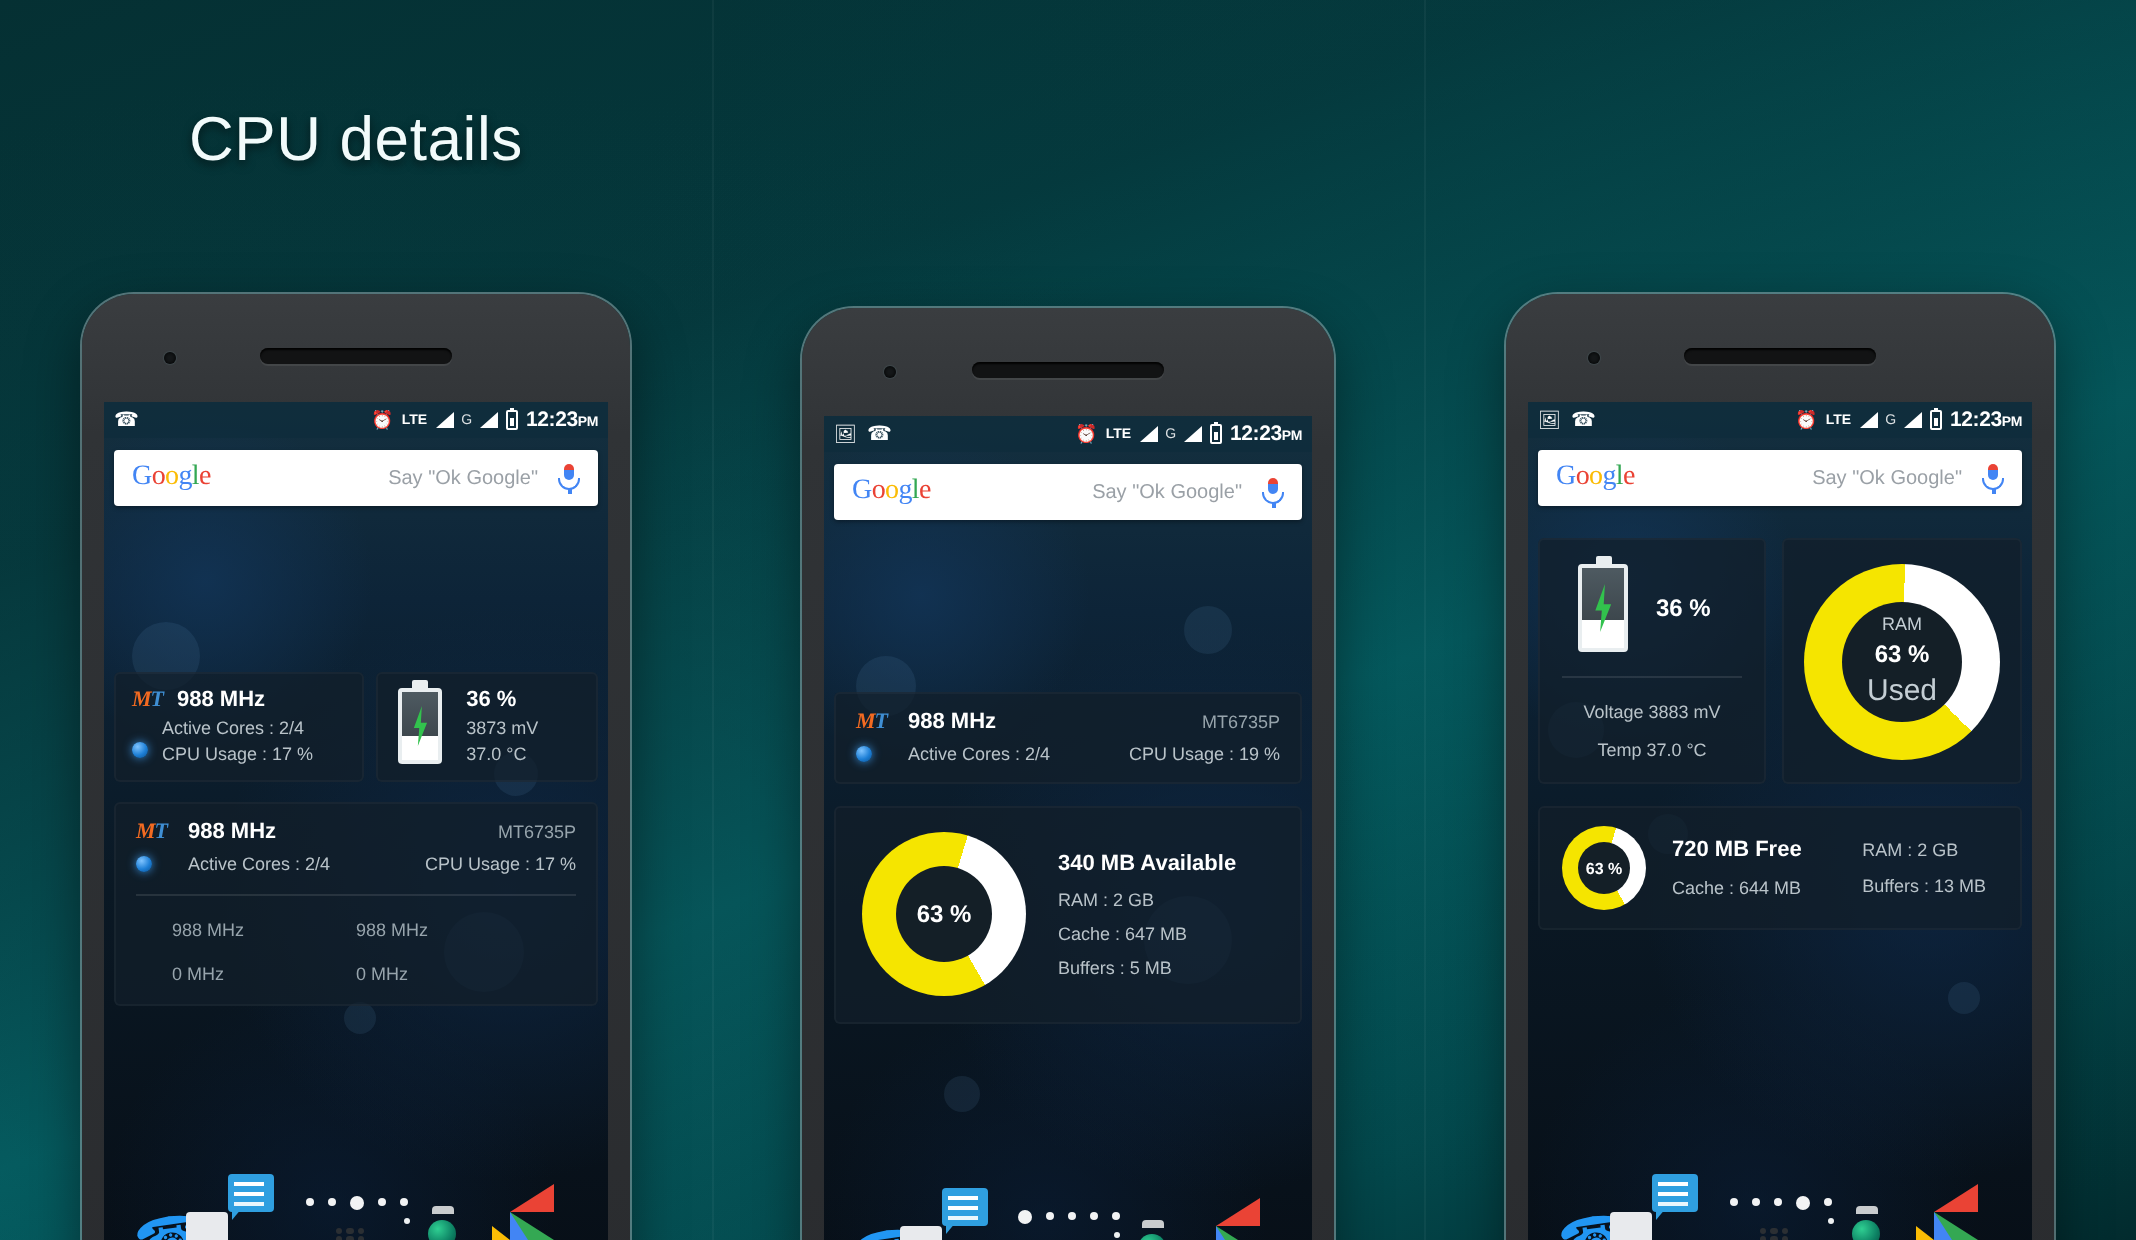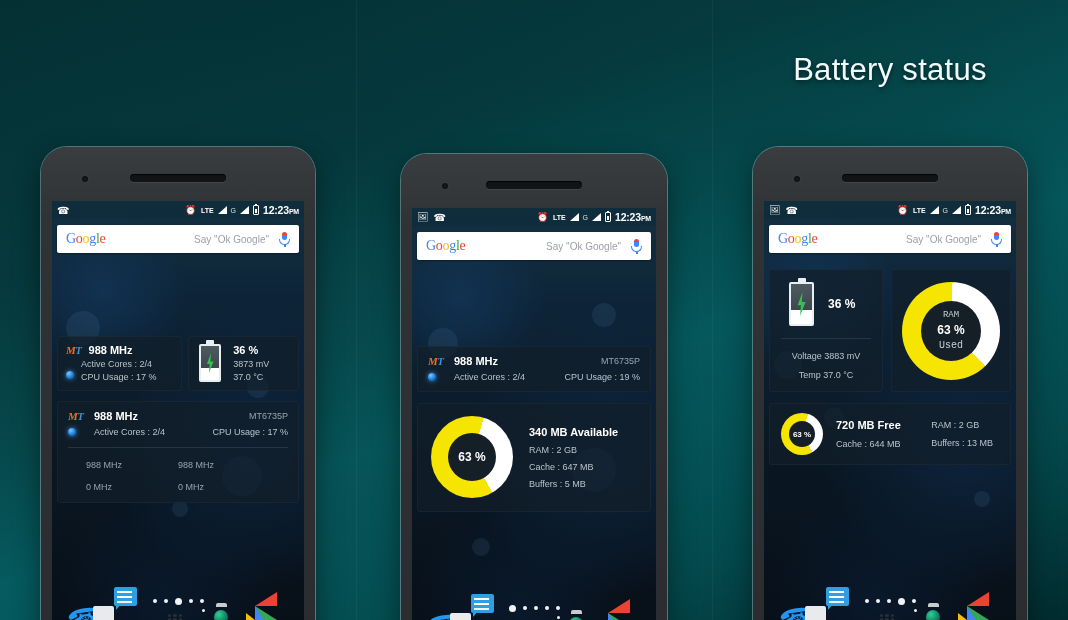--- a/index.html
+++ b/index.html
@@ -137,21 +137,21 @@
                background:linear-gradient(180deg,#4e5a61 0%,#3d474d 100%); }
   .bolt{ position:absolute; left:50%; top:50%; transform:translate(-50%,-50%);
          width:10px; height:20px; background:#32c24d;
          clip-path: polygon(58% 0%, 18% 55%, 45% 55%, 38% 100%, 84% 42%, 53% 42%); }
 
   
   .donut { position:relative; border-radius:50%; display:flex; align-items:center; justify-content:center; }
   .donut .hole { position:absolute; border-radius:50%; background:#141f27; display:flex;
                  flex-direction:column; align-items:center; justify-content:center; }
   .donut .pct { color:#ffffff; font-weight:700; }
-  .donut .lbl { color:#c4ced4;font-family:Liberation Mono, monospace; }
+  .donut .lbl { color:#c4ced4; }
 
   
   .dots { position:absolute; left:0; right:0; bottom:44px; display:flex; justify-content:center; gap:7px; }
   .dots i { width:4px;height:4px;border-radius:50%;background:#ffffff; opacity:0.95; display:block;}
   .dots i.active{ width:7px;height:7px; margin:-1.5px 0;}
   .dock { position:absolute; left:0; right:0; bottom:5px; height:38px;
           display:flex; align-items:center; justify-content:space-around; padding:0 8px; }
   .app { width:34px; height:34px; position:relative; }
 
   
@@ -183,20 +183,21 @@
   .ic-play .t2{left:0;bottom:0;border-width:0 0 14.5px 22px;border-color:transparent transparent #ea4335 transparent;}
   .ic-play .t3{left:0;top:0;border-width:14.5px 0 14.5px 9px;border-color:transparent transparent transparent #4285f4;}
   .ic-play .t4{right:0;top:7px;border-width:7.5px 0 7.5px 9px;border-color:transparent transparent transparent #fbbc05;}
 </style>
 </head>
 <body>
 
 <div class="panels">
 
   <div class="panel">
+    <div class="panel-title">CPU details</div>
 
     <div class="phone">
       <div class="cam"></div>
       <div class="speaker"></div>
 
       <div class="screen">
         <div class="bokeh" style="width:34px;height:34px;left:14px;top:110px;"></div>
         <div class="bokeh" style="width:22px;height:22px;left:195px;top:175px;"></div>
         <div class="bokeh" style="width:40px;height:40px;left:170px;top:255px;"></div>
         <div class="bokeh" style="width:16px;height:16px;left:120px;top:300px;"></div>
@@ -397,21 +398,20 @@
           <span class="app"><span class="ic-msg"><span class="back"></span><span class="front"></span><span class="tail"></span></span></span>
           <span class="app"><span class="ic-drawer"></span></span>
           <span class="app"><span class="ic-cam"><span class="lens"></span><span class="fl"></span></span></span>
           <span class="app"><span class="ic-play"><i class="t1"></i><i class="t2"></i><i class="t3"></i></span></span>
         </div>
       </div>
     </div>
   </div>
 
   <div class="panel">
-    <div class="panel-title">Battery status</div>
 
     <div class="phone">
       <div class="cam"></div>
       <div class="speaker"></div>
 
       <div class="screen">
         <div class="bokeh" style="width:28px;height:28px;left:10px;top:150px;"></div>
         <div class="bokeh" style="width:20px;height:20px;left:60px;top:206px;"></div>
         <div class="bokeh" style="width:16px;height:16px;left:210px;top:290px;"></div>
 
@@ -461,21 +461,21 @@
                 <div class="sub" style="margin-top:9px;">Temp 37.0 °C</div>
               </div>
             </div>
 
             <div class="card" style="flex:0.98; padding:11px; display:flex; align-items:center; justify-content:center;">
               <div class="donut" style="width:98px;height:98px;
                           background: conic-gradient(from 135deg, #F5E500 0deg 226.8deg, #ffffff 226.8deg 360deg);">
                 <div class="hole" style="inset:19px;">
                   <span class="lbl" style="font-size:9px;">RAM</span>
                   <span class="pct" style="font-size:12px; margin:3px 0;">63 %</span>
-                  <span class="lbl" style="font-size:10px;">Used</span>
+                  <span class="lbl" style="font-size:15px;">Used</span>
                 </div>
               </div>
             </div>
           </div>
 
           <div class="card" style="margin-top:11px; padding:10px 12px; display:flex; align-items:center; gap:13px;">
             <div class="donut" style="width:42px;height:42px;flex:none;
                         background: conic-gradient(from 150deg, #F5E500 0deg 226.8deg, #ffffff 226.8deg 360deg);">
               <div class="hole" style="inset:8px;">
                 <span class="pct" style="font-size:8px;">63 %</span>

